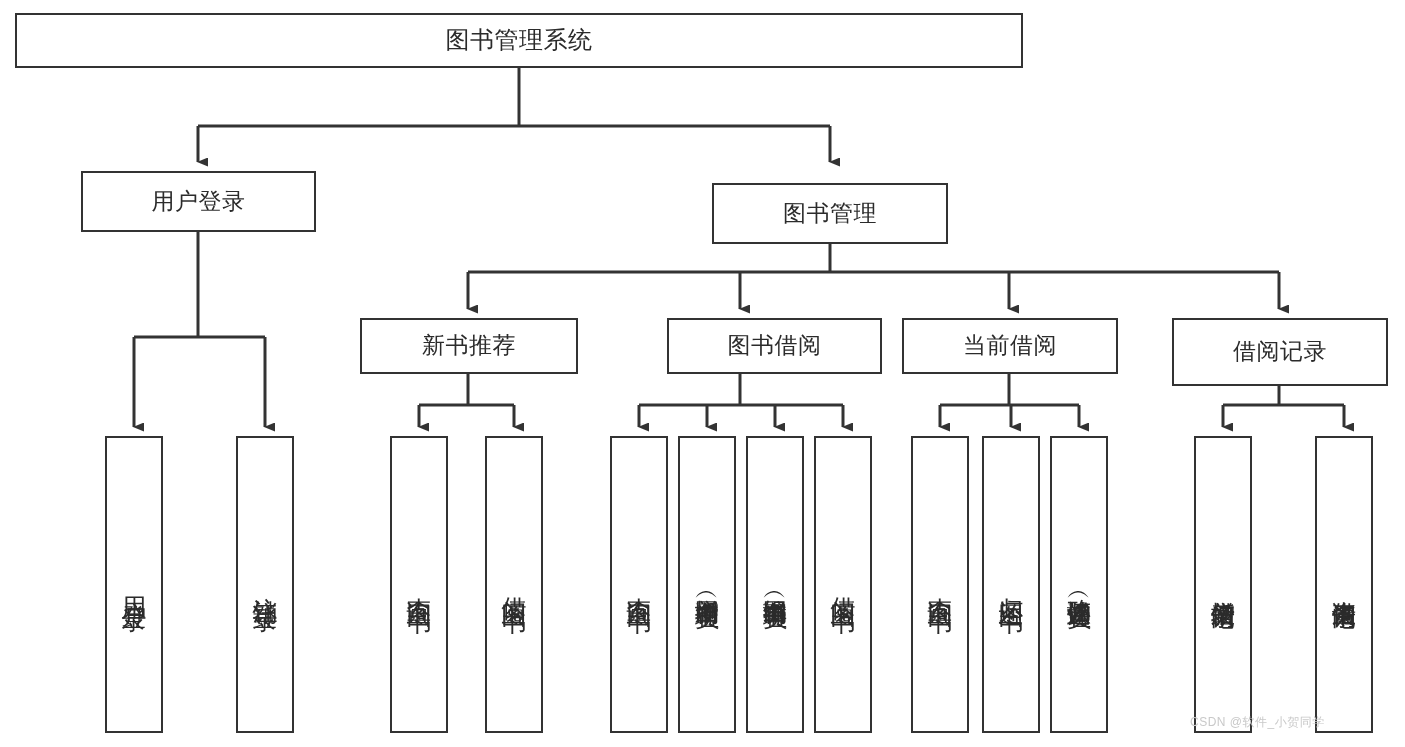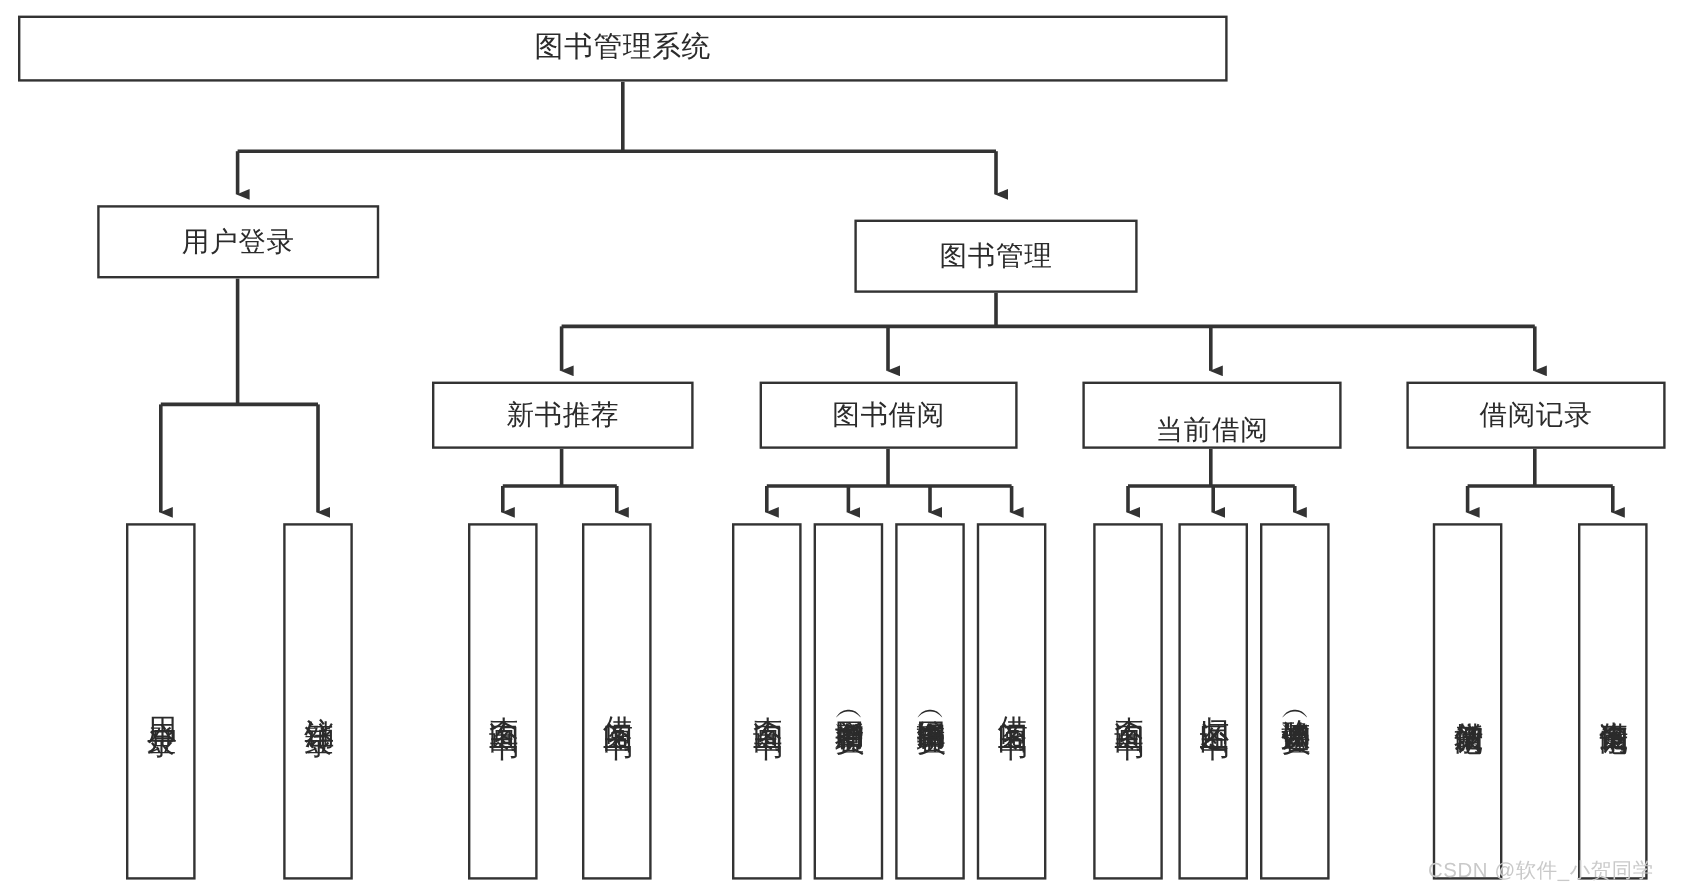--- a/index.html
+++ b/index.html
@@ -63,21 +63,21 @@
     letter-spacing: 4px;
     white-space: nowrap;
   }
   .node-box.vert.tight .node-label {
     letter-spacing: 1px;
     font-size: 24px;
   }
   .watermark {
     position: absolute;
     color: #c9c9c9;
-    font-size: 17px;
+    font-size: 12px;
     white-space: nowrap;
     pointer-events: none;
     letter-spacing: 0.5px;
   }
 </style>
 </head>
 <body>
 
 <div id="diagram-root">
 
@@ -140,27 +140,27 @@
   <div class="node-box horiz" style="left:81px; top:171px; width:235px; height:61px;">
     <span class="node-label">用户登录</span>
   </div>
   <div class="node-box horiz" style="left:712px; top:171px; width:236px; height:61px;margin-top:12px;">
     <span class="node-label">图书管理</span>
   </div>
 
   <div class="node-box horiz" style="left:360px; top:318px; width:218px; height:56px;align-items:center;">
     <span class="node-label">新书推荐</span>
   </div>
-  <div class="node-box horiz" style="left:633px; top:318px; width:215px; height:56px;">
+  <div class="node-box horiz" style="left:667px; top:318px; width:215px; height:56px;">
     <span class="node-label">图书借阅</span>
   </div>
-  <div class="node-box horiz" style="left:902px; top:318px; width:216px; height:56px;align-items:flex-end;">
+  <div class="node-box horiz" style="left:902px; top:318px; width:216px; height:56px;">
     <span class="node-label">当前借阅</span>
   </div>
-  <div class="node-box horiz" style="left:1172px; top:318px; width:216px; height:56px;">
+  <div class="node-box horiz" style="left:1172px; top:318px; width:216px; height:68px;">
     <span class="node-label">借阅记录</span>
   </div>
 
   <div class="node-box vert" style="left:105px; top:436px; width:58px; height:297px;">
     <span class="node-label">用户登录</span>
   </div>
   <div class="node-box vert" style="left:236px; top:436px; width:58px; height:297px;">
     <span class="node-label">注销登录</span>
   </div>
 

